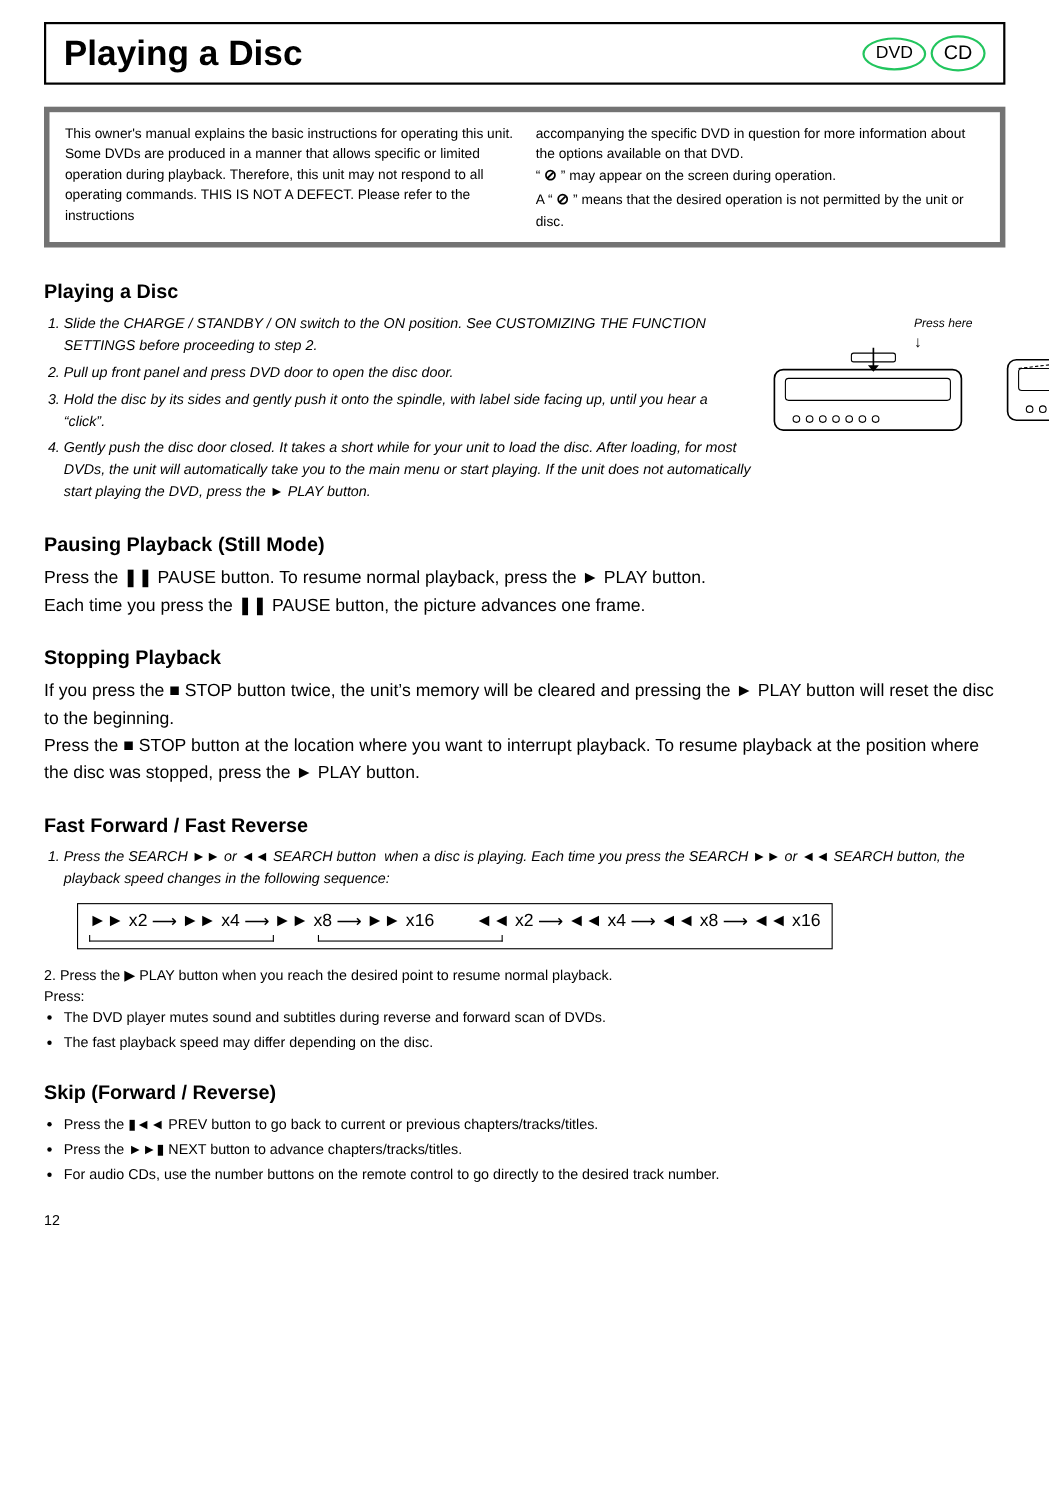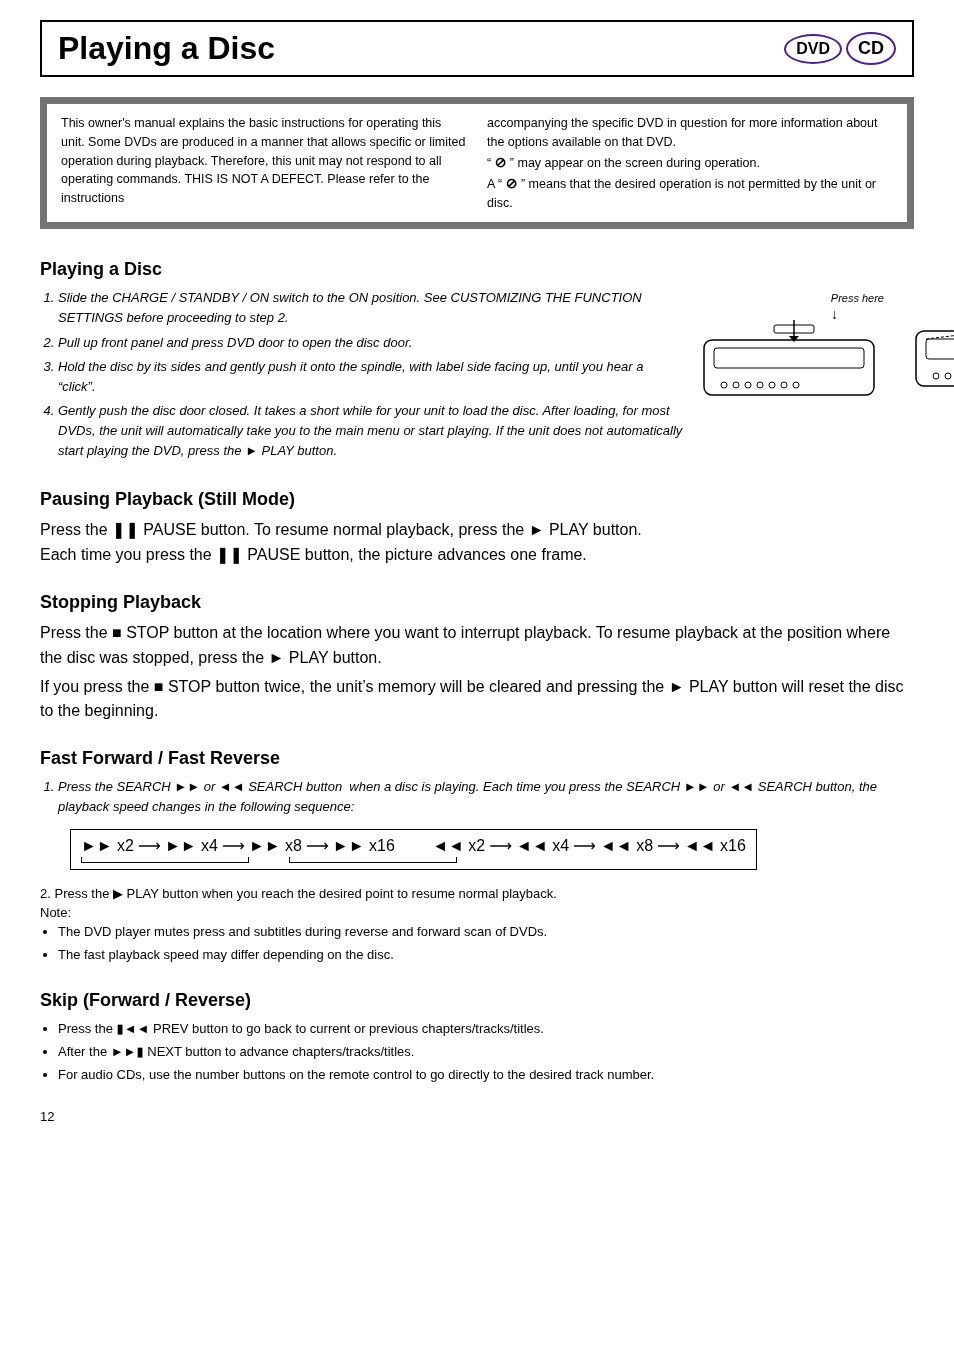--- a/index.html
+++ b/index.html
@@ -25,32 +25,32 @@
     .page-title {
       font-size: 32px;
       font-weight: bold;
     }
     .disc-badges {
       display: flex;
       align-items: center;
       gap: 4px;
     }
     .badge-dvd, .badge-cd {
-      border: 2px solid #4c1d95;
+      border: 2px solid #22c55e;
       border-radius: 50%;
       padding: 4px 10px;
       font-size: 14px;
-      font-weight: bold;
+      font-weight: normal;
     }
     .badge-dvd { font-size: 16px; }
     .badge-cd { font-size: 18px; }
 
     
     .info-box {
-      border: 7px solid #737373;
+      border: 5px solid #737373;
       padding: 10px 14px;
       margin-bottom: 20px;
       display: flex;
       gap: 20px;
       font-size: 12.5px;
       line-height: 1.5;
     }
     .info-box-left, .info-box-right {
       flex: 1;
     }
@@ -212,22 +212,22 @@
   <h2 class="section-title">Pausing Playback (Still Mode)</h2>
   <div class="section-body">
     <p>Press the ❚❚ PAUSE button. To resume normal playback, press the ► PLAY button.</p>
     <p>Each time you press the ❚❚ PAUSE button, the picture advances one frame.</p>
   </div>
 </div>
 
 <div class="section-block">
   <h2 class="section-title">Stopping Playback</h2>
   <div class="section-body">
+    <p style="margin-top:4px;">If you press the ■ STOP button twice, the unit’s memory will be cleared and pressing the ► PLAY button will reset the disc to the beginning.</p>
     <p>Press the ■ STOP button at the location where you want to interrupt playback. To resume playback at the position where the disc was stopped, press the ► PLAY button.</p>
-    <p style="margin-top:4px;">If you press the ■ STOP button twice, the unit’s memory will be cleared and pressing the ► PLAY button will reset the disc to the beginning.</p>
   </div>
 </div>
 
 <div class="section-block">
   <h2 class="section-title">Fast Forward / Fast Reverse</h2>
   <ol>
     <li>Press the SEARCH ►► or ◄◄ SEARCH button &nbsp;when a disc is playing. Each time you press the SEARCH ►► or ◄◄ SEARCH button, the playback speed changes in the following sequence:</li>
   </ol>
 
   
@@ -255,30 +255,30 @@
       <div style="width:40px;"></div>
       <div style="width:168px; height:6px; border-left:1px solid #000; border-bottom:1px solid #000; border-right:1px solid #000;"></div>
     </div>
   </div>
 
   <div style="margin-top:8px;">
     <span>2. </span>
     <span>Press the ▶ PLAY button when you reach the desired point to resume normal playback.</span>
   </div>
   <div style="margin-top:4px;">
-    <span>Note:</span>
+    <span>Press:</span>
     <ul style="margin-top:2px;">
-      <li>The DVD player mutes press and subtitles during reverse and forward scan of DVDs.</li>
+      <li>The DVD player mutes sound and subtitles during reverse and forward scan of DVDs.</li>
       <li>The fast playback speed may differ depending on the disc.</li>
     </ul>
   </div>
 </div>
 
 <div class="section-block">
   <h2 class="section-title">Skip (Forward / Reverse)</h2>
   <ul>
     <li>Press the ▮◄◄ PREV button to go back to current or previous chapters/tracks/titles.</li>
-    <li>After the ►►▮ NEXT button to advance chapters/tracks/titles.</li>
+    <li>Press the ►►▮ NEXT button to advance chapters/tracks/titles.</li>
     <li>For audio CDs, use the number buttons on the remote control to go directly to the desired track number.</li>
   </ul>
 </div>
 
 <div class="page-number">12</div>
 
 </body></html>

